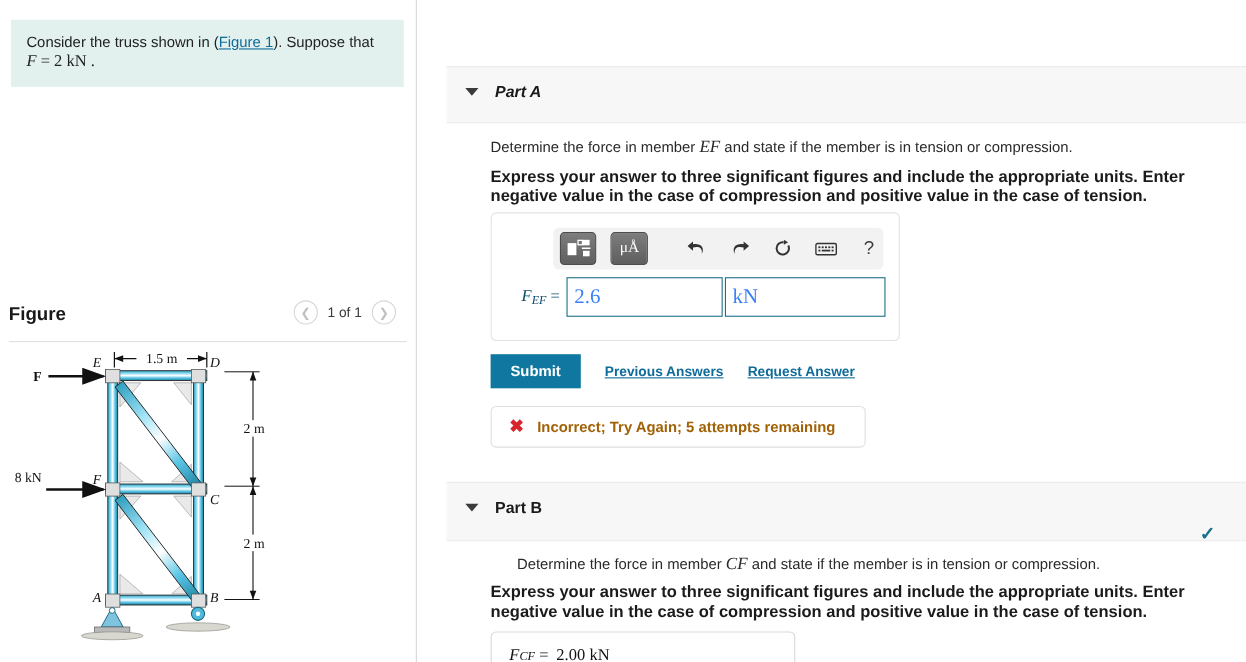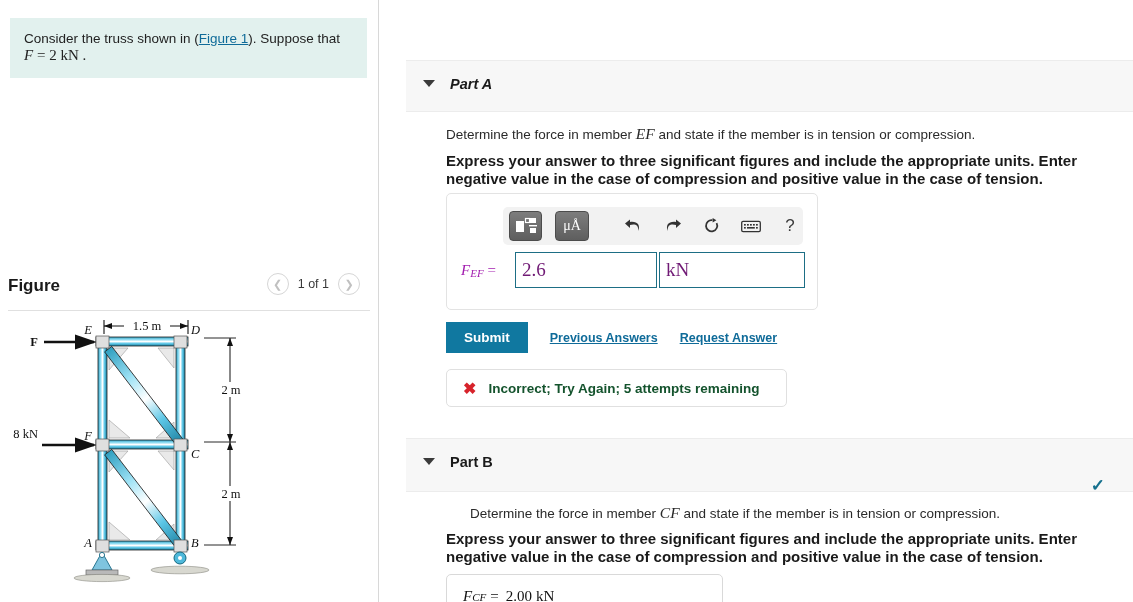--- a/index.html
+++ b/index.html
@@ -115,29 +115,29 @@
   .tb-plain {
     width: 30px; height: 28px; display: flex; align-items: center; justify-content: center;
     color: #3c3c3c; font-size: 16px; cursor: pointer;
   }
   .tb-gap { width: 6px; }
   #ans-row {
     position: absolute; left: 14px; top: 58px;
     display: flex; align-items: center;
   }
   #ans-label {
-    font-family: "Liberation Serif", serif; font-size: 15px; color: #a21caf;
-    width: 54px; padding-right: 6px;
+    font-family: "Liberation Serif", serif; font-size: 15px; color: #0c4a6e;
+    width: 54px; text-align: right; padding-right: 6px;
   }
   .sub { font-size: 11px; vertical-align: -2px; font-style: italic; }
   .ans-field {
     border: 1px solid #1d6e85; background: #fff;
     height: 36px; display: flex; align-items: center;
     padding: 0 6px;
-    font-family: "Liberation Serif", serif; font-size: 19px; color: #701a75;
+    font-family: "Liberation Serif", serif; font-size: 19px; color: #3b82f6;
     cursor: text;
   }
   #ans-value { width: 142px; }
   #ans-units { width: 146px; margin-left: 2px; }
 
   #submit-row { position: absolute; left: 66px; top: 322px; display: flex; align-items: center; }
   #submit-button {
     background: #1078a0; color: #fff; border: none;
     font-family: "Liberation Sans", sans-serif;
     font-size: 13.5px; font-weight: bold;
@@ -148,21 +148,21 @@
     text-decoration: underline; margin-left: 22px; cursor: pointer;
   }
 
   #feedback-box {
     position: absolute; left: 66px; top: 369px;
     width: 341px; height: 38px;
     border: 1px solid #e0e0e0; border-radius: 5px; background: #fff;
     display: flex; align-items: center; padding-left: 16px;
   }
   #feedback-x { color: #d7232b; font-size: 16px; font-weight: bold; }
-  #feedback-text { margin-left: 12px; font-size: 13.5px; font-weight: bold; color: #14532d; }
+  #feedback-text { margin-left: 12px; font-size: 13.5px; font-weight: bold; color: #a16207; }
 
   #partb-answer {
     position: absolute; left: 66px; top: 574px;
     width: 277px; height: 45px;
     border: 1px solid #d9d9d9; border-radius: 5px; background: #fff;
     display: flex; align-items: center; padding-left: 16px;
     font-family: "Liberation Serif", serif; font-size: 15px; color: #111;
   }
 </style>
 </head>

